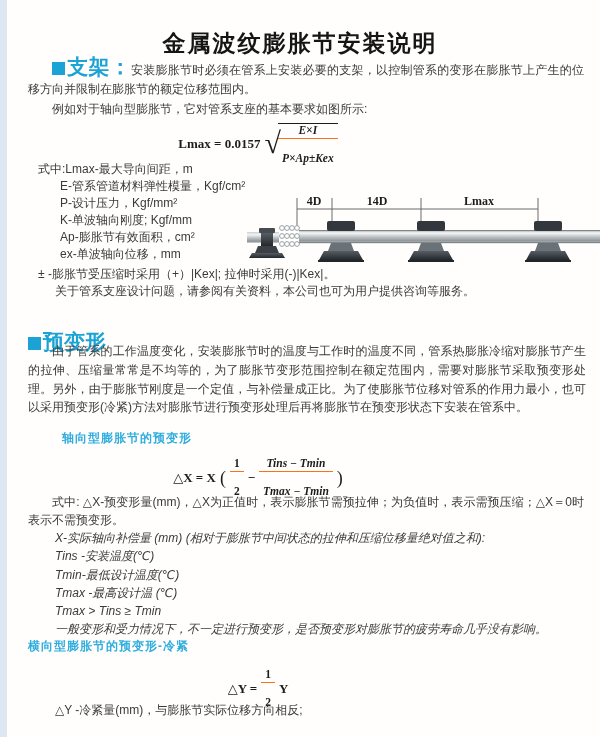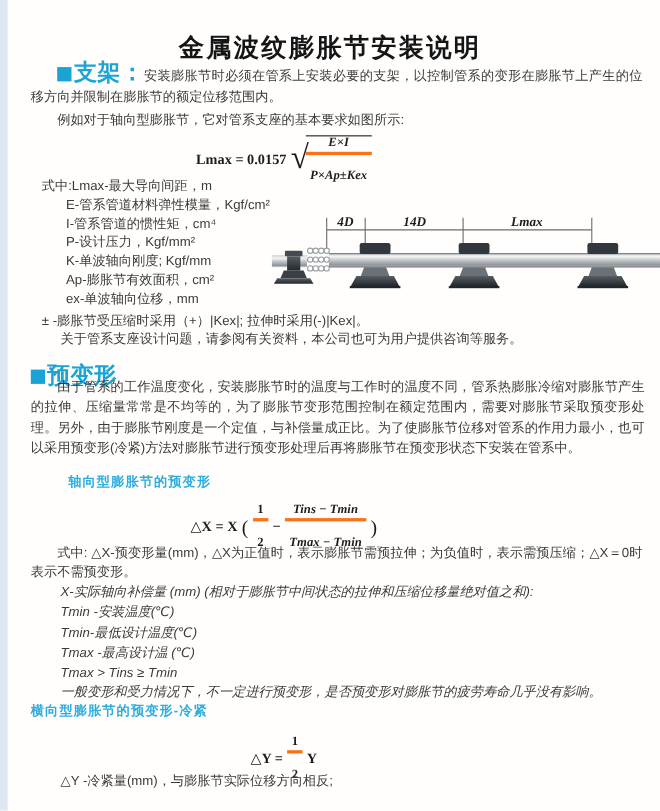--- a/index.html
+++ b/index.html
@@ -17,32 +17,32 @@
   .ind{text-indent:2em;}
   .sec-head{color:var(--section-heading,#1ba3d6);font-size:21px;font-weight:bold;}
   .bullet{display:inline-block;width:13px;height:13px;background:var(--section-heading,#1ba3d6);
     margin-right:2px;vertical-align:-1px;}
   .sub-head{color:var(--subsection-heading,#2fadde);font-size:12px;font-weight:bold;letter-spacing:1px;}
   
   .frm{font-family:"Liberation Serif","DejaVu Serif",serif;font-weight:bold;font-size:13px;color:#1c1c1c;
     display:inline-flex;align-items:center;gap:4px;}
   .frm-wrap{position:absolute;left:0;width:516px;text-align:center;}
   .frac{display:inline-flex;flex-direction:column;text-align:center;font-size:11.5px;line-height:13px;vertical-align:middle;}
-  .frac .num{display:block;padding:0 4px 1px;border-bottom:3px solid #f97316;}
+  .frac .num{display:block;padding:0 4px 1px;border-bottom:1px solid #f97316;}
   .frac .den{display:block;padding:1px 4px 0;margin-top:12px;}
   .sqrt{display:inline-flex;align-items:center;}
   .rad{font-size:30px;font-weight:400;line-height:22px;margin-right:-3px;transform:translateY(-1px);}
   .rooted{border-top:1.6px solid #1c1c1c;}
   .it{font-style:italic;}
   .bigp{font-size:18px;font-weight:400;line-height:18px;}
   
   .terms div{white-space:nowrap;}
   .terms .t-sub{margin-left:22px;}
   .terms .t-note{margin-left:17px;}
-  .diagram{position:absolute;left:247px;top:192px;font-style:italic;}
+  .diagram{position:absolute;left:247px;top:192px;}
   .final-note{position:absolute;font-size:12px;}
 </style>
 </head>
 <body>
 
 <div class="edge-strip"></div>
 
 <h1 class="page-title">金属波纹膨胀节安装说明</h1>
 
 <div class="blk just" style="top:57px;left:28px;right:16px;">
@@ -60,21 +60,20 @@
         <span class="num it">E×I</span>
         <span class="den it">P×Ap±Kex</span>
       </span>
     </span>
   </span>
 </div>
 
 <div class="blk terms" style="top:161px;left:38px;line-height:17px;">
   <div>式中:Lmax-最大导向间距，m</div>
   <div class="t-sub">E-管系管道材料弹性模量，Kgf/cm²</div>
-  <div class="t-sub">I-管系管道的惯性矩，cm⁴</div>
   <div class="t-sub">P-设计压力，Kgf/mm²</div>
   <div class="t-sub">K-单波轴向刚度; Kgf/mm</div>
   <div class="t-sub">Ap-膨胀节有效面积，cm²</div>
   <div class="t-sub">ex-单波轴向位移，mm</div>
   <div style="margin-top:3px;">± -膨胀节受压缩时采用（+）|Kex|; 拉伸时采用(-)|Kex|。</div>
   <div class="t-note">关于管系支座设计问题，请参阅有关资料，本公司也可为用户提供咨询等服务。</div>
 </div>
 
 <div class="diagram">
   <svg width="353" height="78" viewBox="0 0 353 78">
@@ -175,21 +174,21 @@
       <span class="den it">Tmax − Tmin</span>
     </span>
     <span class="bigp">)</span>
   </span>
 </div>
 
 <div class="blk just ind" style="top:493px;left:28px;right:16px;line-height:18px;">式中: △X-预变形量(mm)，△X为正值时，表示膨胀节需预拉伸；为负值时，表示需预压缩；△X＝0时表示不需预变形。</div>
 
 <div class="blk terms" style="top:529px;left:55px;line-height:18.3px;font-style:italic;">
   <div>X-实际轴向补偿量 (mm) (相对于膨胀节中间状态的拉伸和压缩位移量绝对值之和):</div>
-  <div>Tmin -安装温度(℃)</div>
+  <div>Tins -安装温度(℃)</div>
   <div>Tmin-最低设计温度(℃)</div>
   <div>Tmax -最高设计温 (℃)</div>
   <div>Tmax &gt; Tins ≥ Tmin</div>
   <div>一般变形和受力情况下，不一定进行预变形，是否预变形对膨胀节的疲劳寿命几乎没有影响。</div>
 </div>
 
 <div class="blk sub-head" style="top:637px;left:28px;">横向型膨胀节的预变形-冷紧</div>
 
 <div class="frm-wrap" style="top:668px;">
   <span class="frm">

